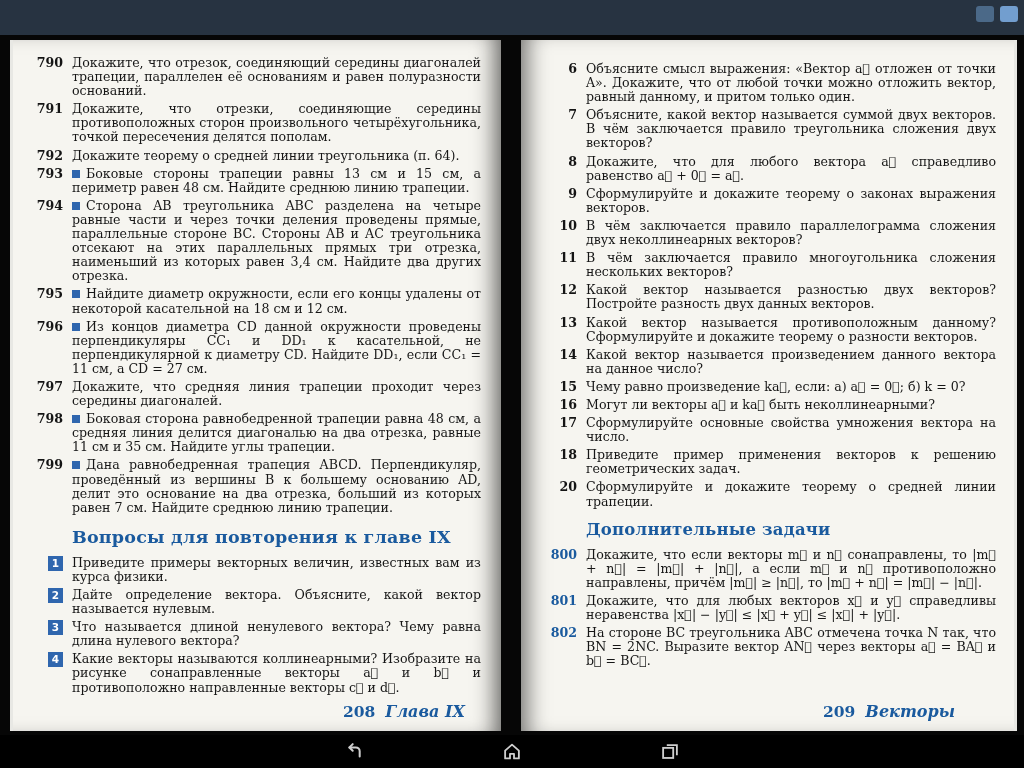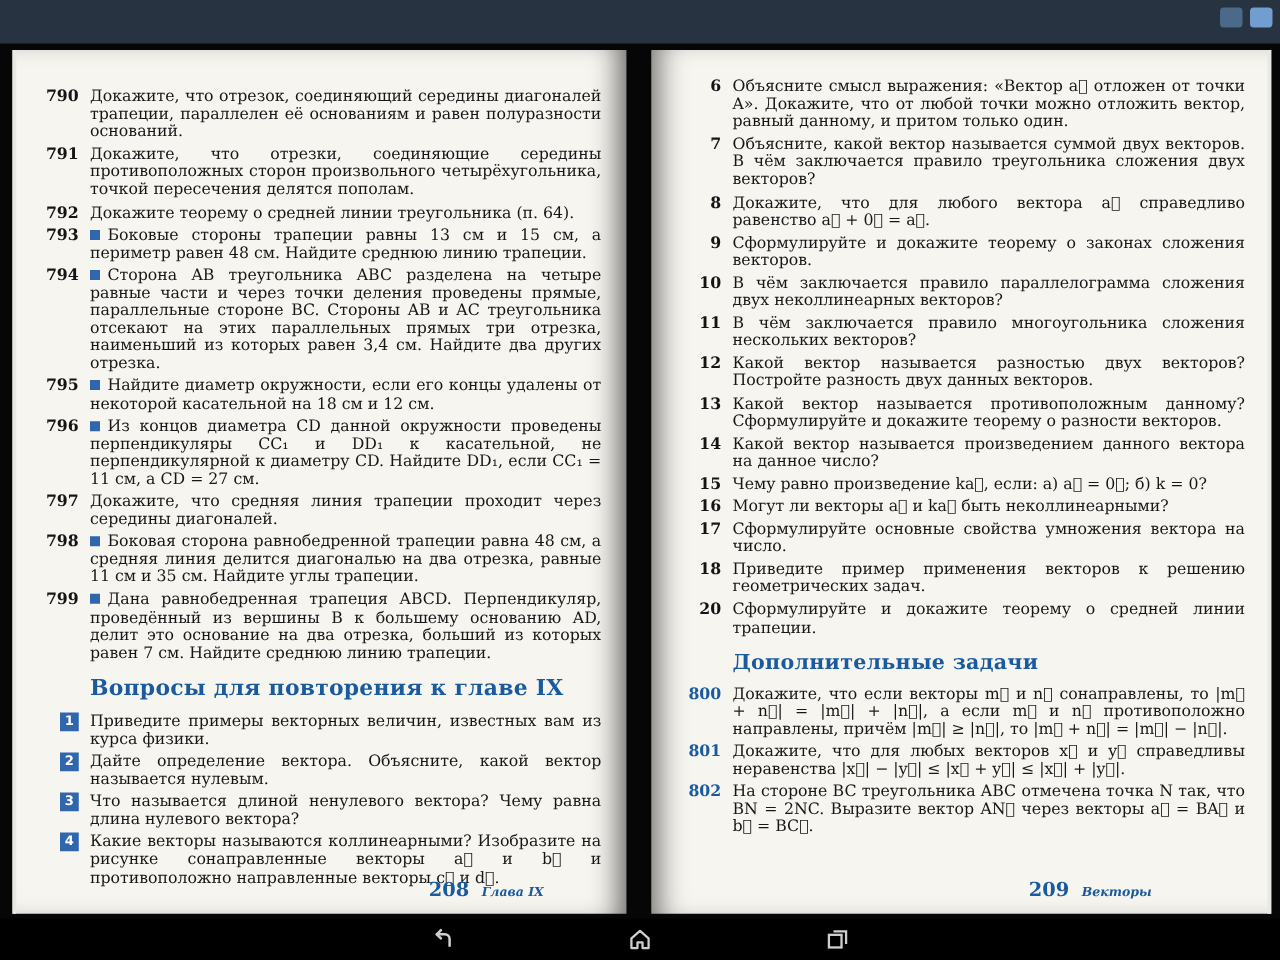--- a/index.html
+++ b/index.html
@@ -22,21 +22,21 @@
   .left-page{
     left:10px;width:488px;
     border-left:3px solid #e8e8e4;
     box-shadow:inset -18px 0 22px -12px rgba(0,0,0,.6);
   }
   .right-page{
     left:521px;width:493px;
     border-right:3px solid #e8e8e4;
     box-shadow:inset 18px 0 22px -12px rgba(0,0,0,.55);
   }
-  .page-inner{position:absolute;inset:0;overflow:hidden;padding:30px 20px 34px 18px;}
+  .page-inner{position:absolute;inset:0;overflow:hidden;padding:16px 20px 34px 18px;}
   .right-page .page-inner{padding:22px 18px 34px 24px;}
 
   
   .prob,.q{display:flex;align-items:flex-start;margin:0 0 4px 0;font-size:12.6px;line-height:1.12;}
   .prob .num,.q .num{
     flex:0 0 32px;text-align:right;margin-right:9px;
     font-weight:bold;color:#141414;white-space:nowrap;
   }
   .prob.blue .num{color:var(--accent,#1a5a9e);}
   .prob .txt,.q .txt{flex:1;text-align:justify;}
@@ -55,21 +55,21 @@
     margin:12px 0 9px 41px;font-size:17.5px;font-weight:bold;
     color:var(--accent,#1a5a9e);letter-spacing:.2px;
   }
   .right-page .big-heading{font-size:16.5px;margin-top:11px;}
 
   
   .page-footer{position:absolute;bottom:10px;display:flex;align-items:baseline;gap:10px;color:var(--accent,#1a5a9e);}
   .left-page .page-footer{left:330px;}
   .right-page .page-footer{left:302px;}
   .pf-num{font-size:15.5px;font-weight:bold;}
-  .pf-label{font-size:10px;font-weight:bold;font-style:italic;}
+  .pf-label{font-size:16px;font-weight:bold;font-style:italic;}
 
   
   .nav-bar{
     position:absolute;bottom:0;left:0;right:0;height:33px;background:var(--navbar,#000);
     display:flex;justify-content:center;align-items:center;gap:118px;
   }
   .nav-btn{width:40px;height:28px;display:flex;align-items:center;justify-content:center;cursor:pointer;}
   .nav-btn svg{display:block;}
 </style>
 </head>
@@ -168,21 +168,21 @@
         <div class="q">
           <span class="num">7</span>
           <div class="txt"><span>Объясните, какой вектор называется суммой двух векторов. В чём заключается правило треугольника сложения двух векторов?</span></div>
         </div>
         <div class="q">
           <span class="num">8</span>
           <div class="txt"><span>Докажите, что для любого вектора a⃗ справедливо равенство a⃗ + 0⃗ = a⃗.</span></div>
         </div>
         <div class="q">
           <span class="num">9</span>
-          <div class="txt"><span>Сформулируйте и докажите теорему о законах сложения векторов.</span></div>
+          <div class="txt"><span>Сформулируйте и докажите теорему о законах выражения векторов.</span></div>
         </div>
         <div class="q">
           <span class="num">10</span>
           <div class="txt"><span>В чём заключается правило параллелограмма сложения двух неколлинеарных векторов?</span></div>
         </div>
         <div class="q">
           <span class="num">11</span>
           <div class="txt"><span>В чём заключается правило многоугольника сложения нескольких векторов?</span></div>
         </div>
         <div class="q">

